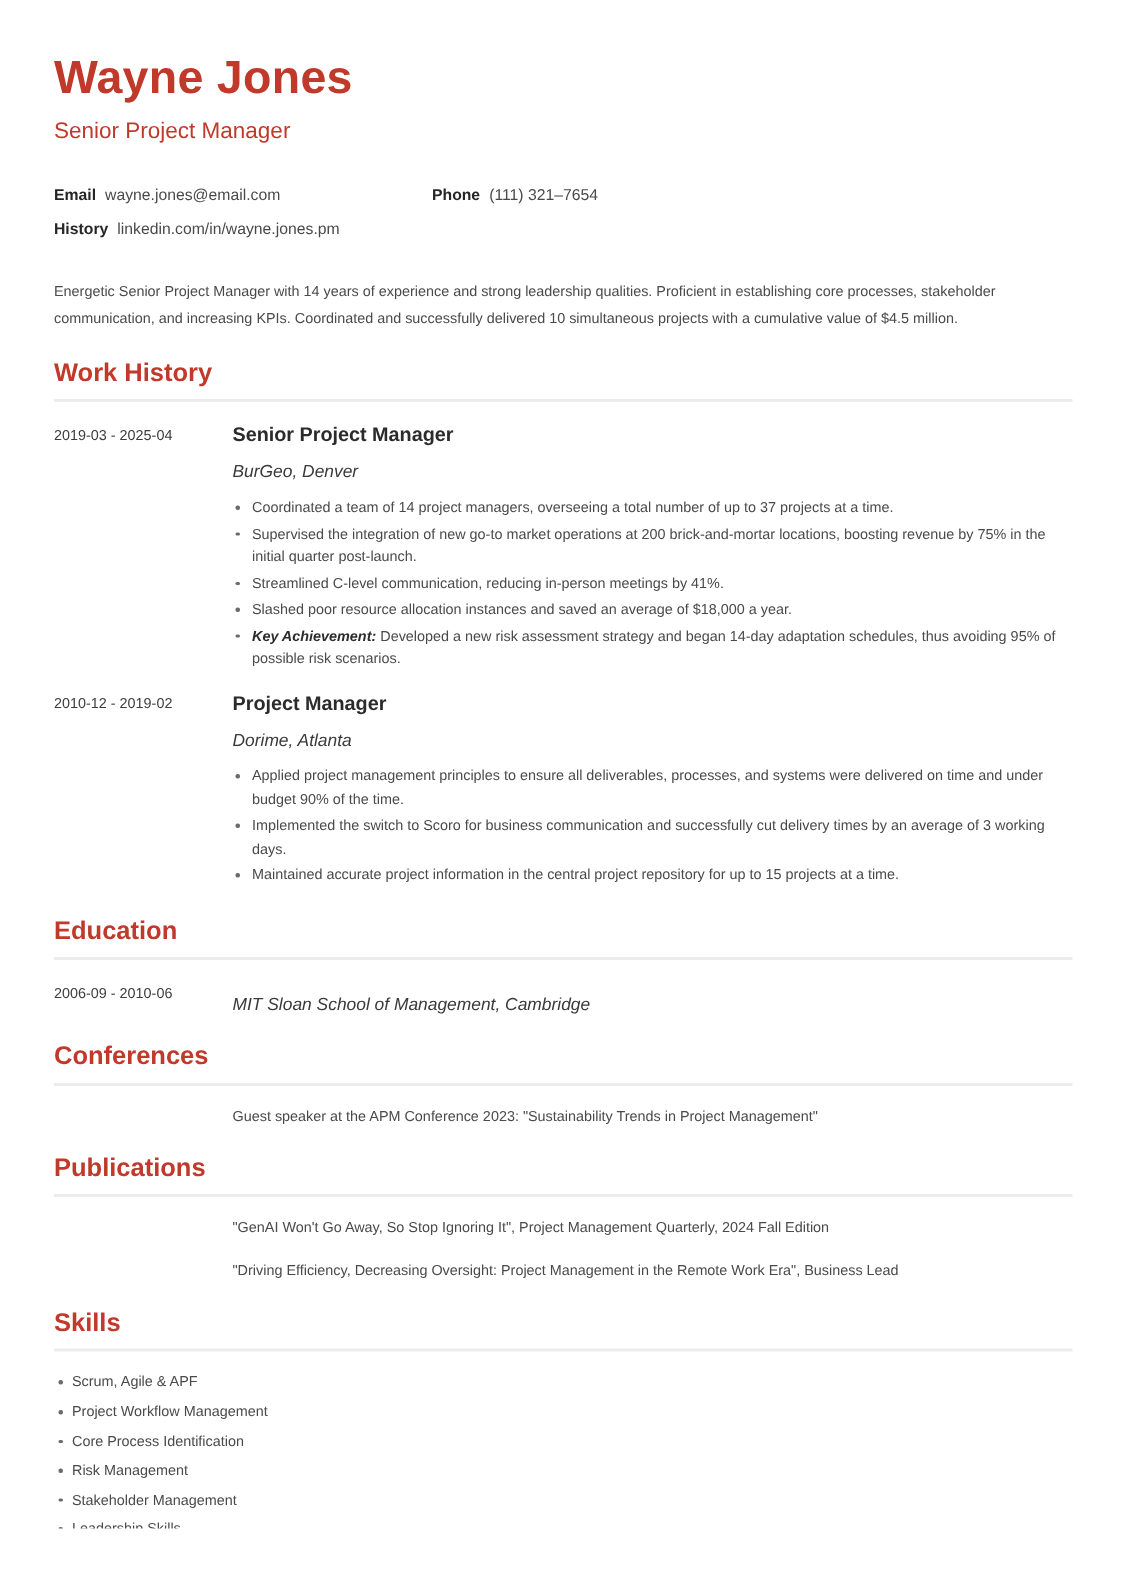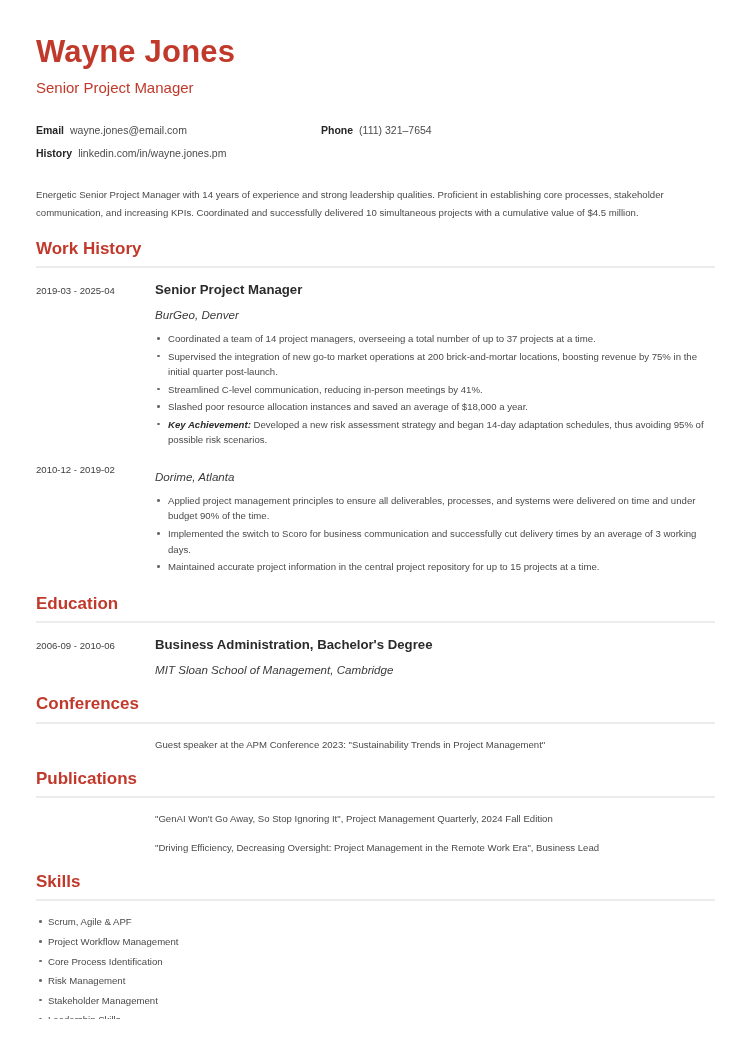--- a/index.html
+++ b/index.html
@@ -46,21 +46,20 @@
   .contact {
     margin-top: 26px;
     font-size: 10.5px;
     color: #3d3d3d;
     line-height: 1.45;
   }
   .contact-row {
     display: flex;
     align-items: flex-end;
     margin-bottom: 8px;
-    gap: 33px;
   }
   .contact-row:last-child { margin-bottom: 0; }
   .contact-cell { display: flex; align-items: baseline; }
   .contact-cell.first { width: 252px; flex: 0 0 252px; }
   .contact-label {
     font-weight: bold;
     color: #262626;
     margin-right: 6px;
     white-space: nowrap;
   }
@@ -229,39 +228,39 @@
             <li><b></b><span>Streamlined C-level communication, reducing in-person meetings by 41%.</span></li>
             <li><b></b><span>Slashed poor resource allocation instances and saved an average of $18,000 a year.</span></li>
             <li><b>Key Achievement:</b><span> Developed a new risk assessment strategy and began 14-day adaptation schedules, thus avoiding 95% of possible risk scenarios.</span></li>
           </ul>
         </div>
       </div>
 
       <div class="entry entry-work">
         <div class="entry-dates">2010-12  - 2019-02</div>
         <div class="entry-body">
+          <div class="entry-role">Project Manager</div>
           <div class="entry-org">Dorime, Atlanta</div>
           <ul class="bullets">
             <li><b></b><span>Applied project management principles to ensure all deliverables, processes, and systems were delivered on time and under budget 90% of the time.</span></li>
             <li><b></b><span>Implemented the switch to Scoro for business communication and successfully cut delivery times by an average of 3 working days.</span></li>
             <li><b></b><span>Maintained accurate project information in the central project repository for up to 15 projects at a time.</span></li>
           </ul>
         </div>
       </div>
 
     </div>
   </div>
 
   <div class="section">
     <div class="section-title">Education</div>
     <div class="divider"></div>
     <div class="entry">
       <div class="entry-dates">2006-09  - 2010-06</div>
       <div class="entry-body">
-        <div class="entry-role">Business Administration, Bachelor's Degree</div>
         <div class="entry-org">MIT Sloan School of Management, Cambridge</div>
       </div>
     </div>
   </div>
 
   <div class="section">
     <div class="section-title">Conferences</div>
     <div class="divider"></div>
     <div class="text-entry">Guest speaker at the APM Conference 2023: "Sustainability Trends in Project Management"</div>
   </div>

